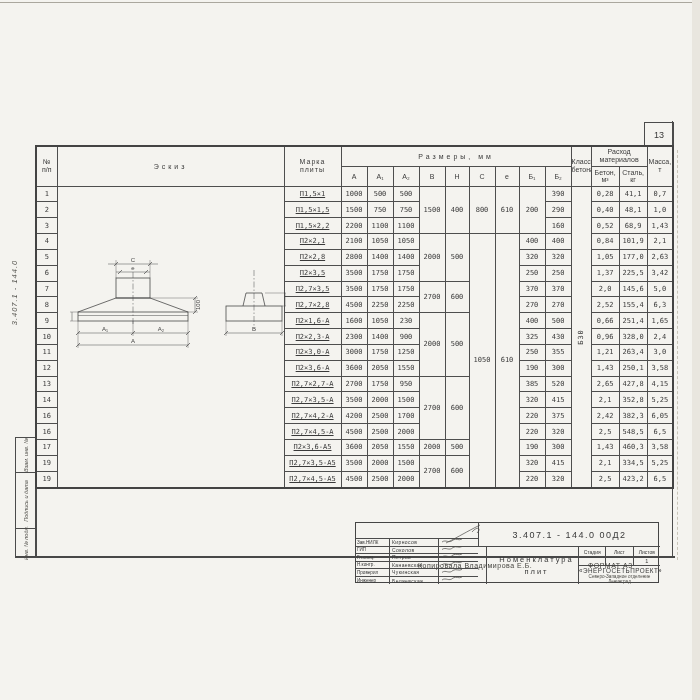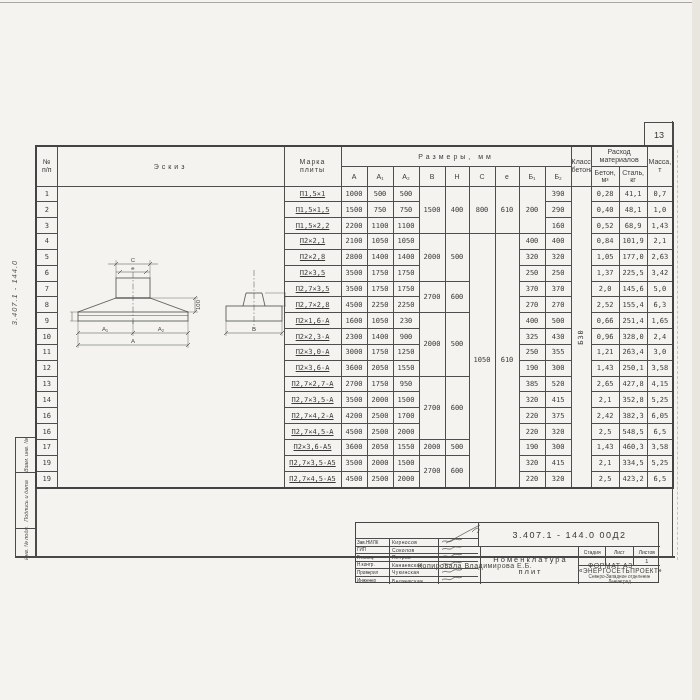--- a/index.html
+++ b/index.html
@@ -45,21 +45,21 @@
 
   
   .sketch{position:absolute;left:58px;top:256px;}
   .sketch text{font-family:"Liberation Sans",sans-serif;font-size:6px;fill:#444;}
 
   
   .tblock{position:absolute;left:355px;top:497px;width:304px;height:61px;border:1.6px solid #454545;box-sizing:border-box;margin-top:25px;}
   .tb-doc{position:absolute;left:122px;top:0;width:182px;height:24px;border-left:1.2px solid #4b4b4b;
           border-bottom:1.2px solid #4b4b4b;box-sizing:border-box;display:flex;align-items:center;justify-content:center;
           font-size:9px;letter-spacing:1.5px;}
-  .tb-title{position:absolute;left:124px;top:24px;width:100px;height:37px;border-left:1.2px solid #4b4b4b;
+  .tb-title{position:absolute;left:130px;top:24px;width:100px;height:37px;border-left:1.2px solid #4b4b4b;
           box-sizing:border-box;display:flex;flex-direction:column;align-items:center;justify-content:center;
           font-size:7.5px;letter-spacing:2px;line-height:1.5;}
   .tb-right{position:absolute;left:222px;top:24px;width:82px;height:37px;border-left:1.2px solid #4b4b4b;box-sizing:border-box;}
   .tb-stage{display:flex;height:9px;border-bottom:1px solid #4b4b4b;}
   .tb-stage div{flex:1;border-right:1px solid #4b4b4b;font-size:5px;display:flex;align-items:center;justify-content:center;}
   .tb-stage div:last-child{border-right:none;}
   .tb-stagev{display:flex;height:8px;border-bottom:1px solid #4b4b4b;}
   .tb-stagev div{flex:1;border-right:1px solid #4b4b4b;font-size:5.5px;display:flex;align-items:center;justify-content:center;}
   .tb-stagev div:last-child{border-right:none;}
   .tb-org{height:20px;text-align:center;}

